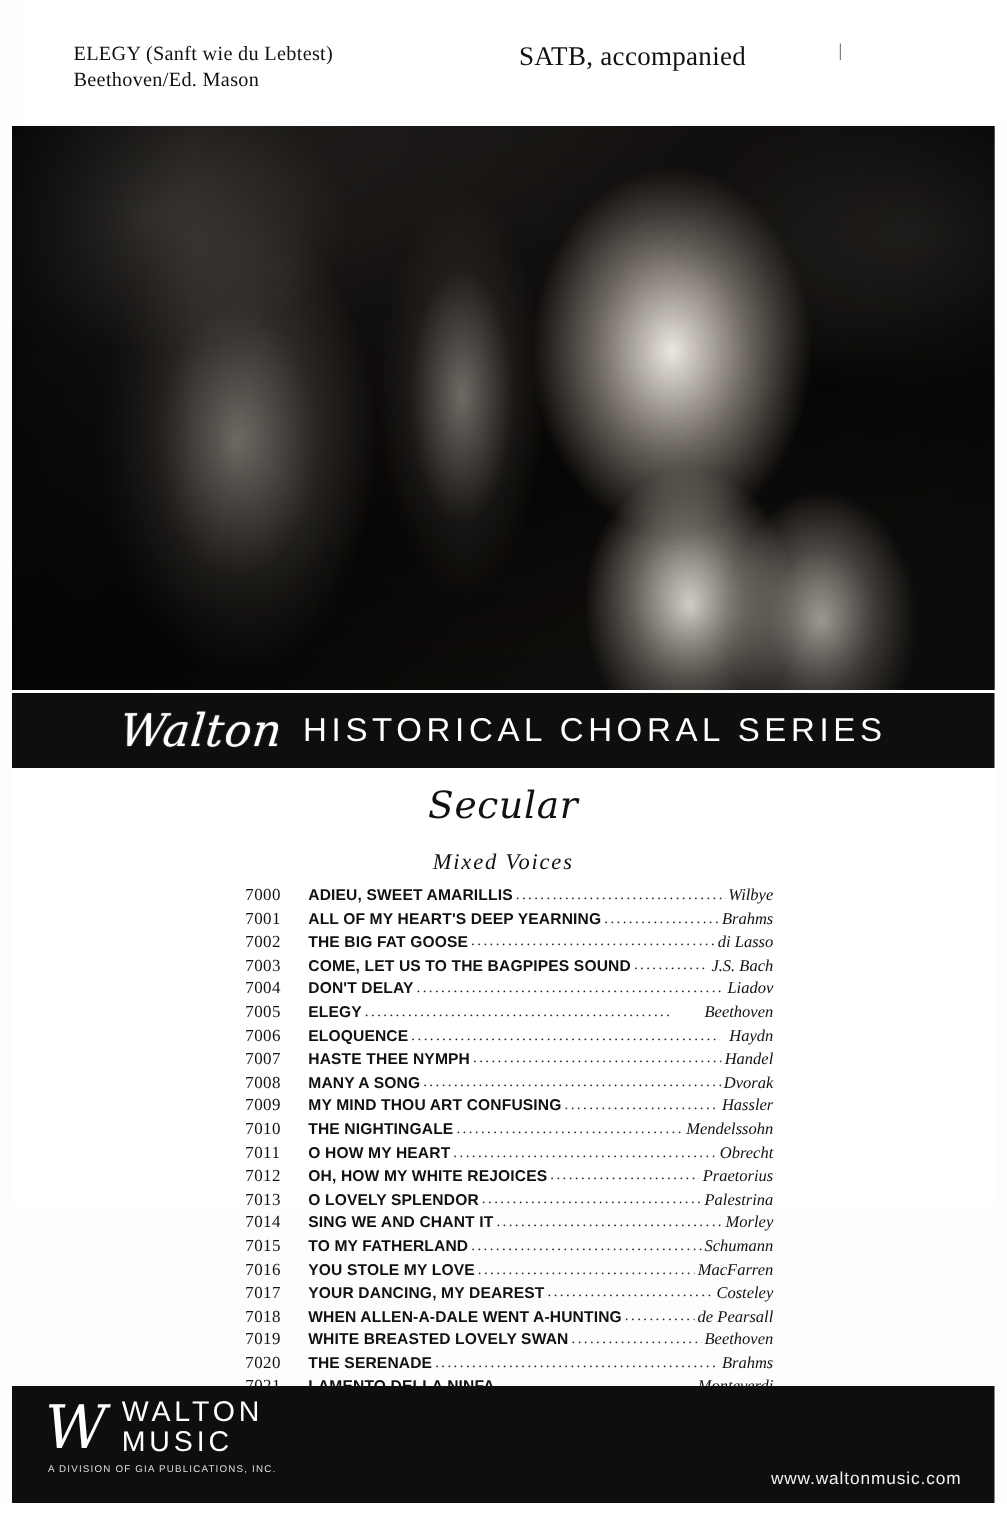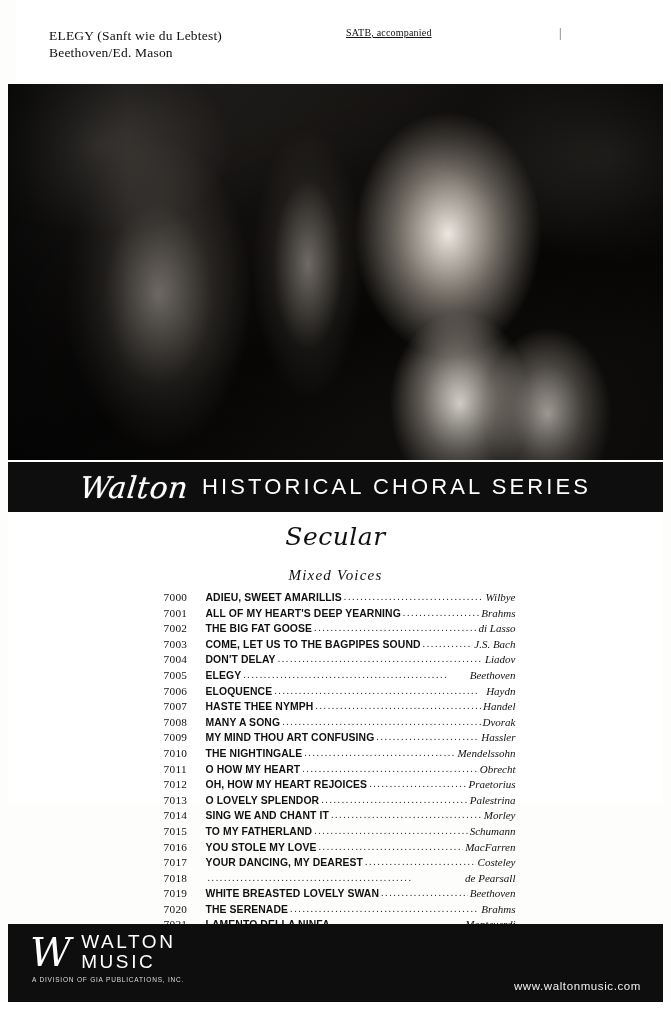--- a/index.html
+++ b/index.html
@@ -37,24 +37,23 @@
     font-size: 13.5px;
     line-height: 17px;
     letter-spacing: 0.2px;
   }
   .hdr-title { white-space: nowrap; }
   .hdr-composer { white-space: nowrap; }
   .hdr-center {
     position: absolute;
     left: 330px;
     top: 27px;
-    font-size: 10px;
+    font-size: 18px;
     letter-spacing: 0.2px;
     white-space: nowrap;
-    text-decoration: underline;
   }
   .hdr-right {
     position: absolute;
     left: 543px;
     top: 26px;
     font-size: 12px;
     color: #555;
   }
 
   
@@ -376,21 +375,21 @@
           <span class="comp">Mendelssohn</span>
         </div>
       <div class="row">
           <span class="num">7011</span>
           <span class="title">O HOW MY HEART</span>
           <span class="dots">..................................................</span>
           <span class="comp">Obrecht</span>
         </div>
       <div class="row">
           <span class="num">7012</span>
-          <span class="title">OH, HOW MY HEART REJOICES</span>
+          <span class="title">OH, HOW MY WHITE REJOICES</span>
           <span class="dots">..................................................</span>
           <span class="comp">Praetorius</span>
         </div>
       <div class="row">
           <span class="num">7013</span>
           <span class="title">O LOVELY SPLENDOR</span>
           <span class="dots">..................................................</span>
           <span class="comp">Palestrina</span>
         </div>
       <div class="row">
@@ -412,20 +411,21 @@
           <span class="comp">MacFarren</span>
         </div>
       <div class="row">
           <span class="num">7017</span>
           <span class="title">YOUR DANCING, MY DEAREST</span>
           <span class="dots">..................................................</span>
           <span class="comp">Costeley</span>
         </div>
       <div class="row">
           <span class="num">7018</span>
+          <span class="title">WHEN ALLEN-A-DALE WENT A-HUNTING</span>
           <span class="dots">..................................................</span>
           <span class="comp">de Pearsall</span>
         </div>
       <div class="row">
           <span class="num">7019</span>
           <span class="title">WHITE BREASTED LOVELY SWAN</span>
           <span class="dots">..................................................</span>
           <span class="comp">Beethoven</span>
         </div>
       <div class="row">

